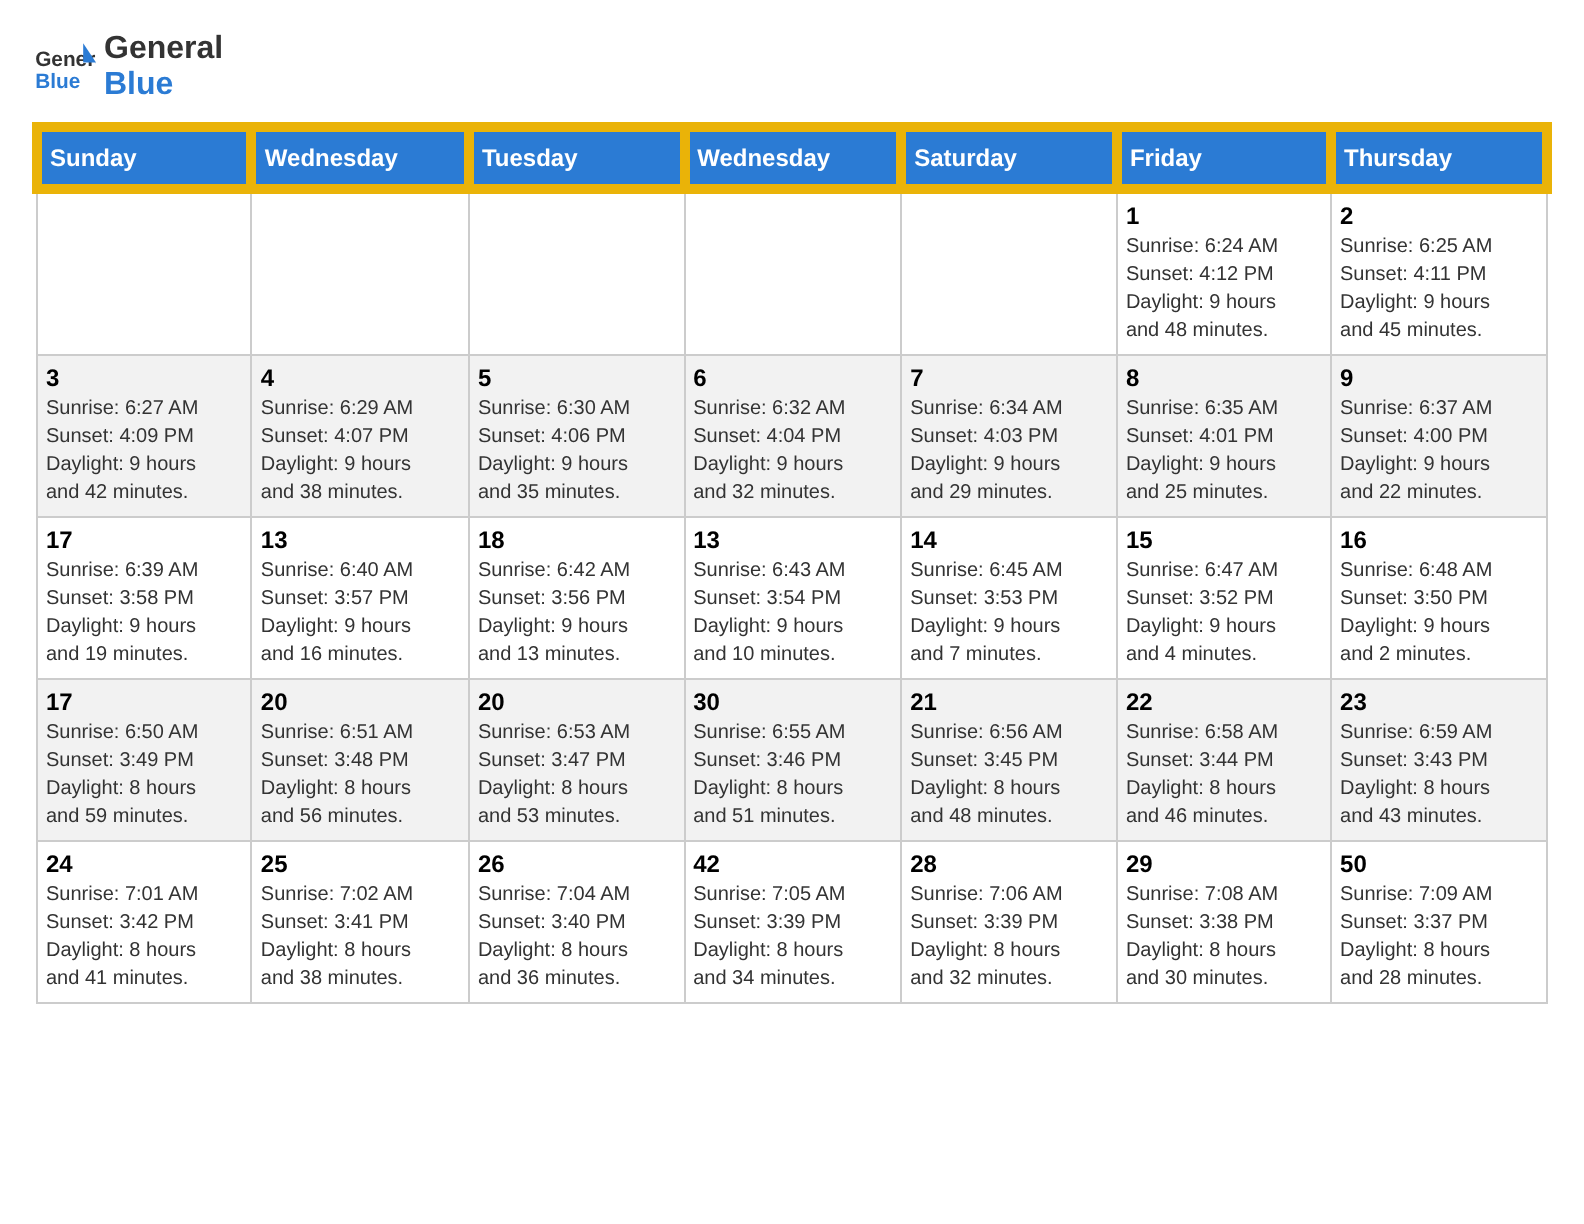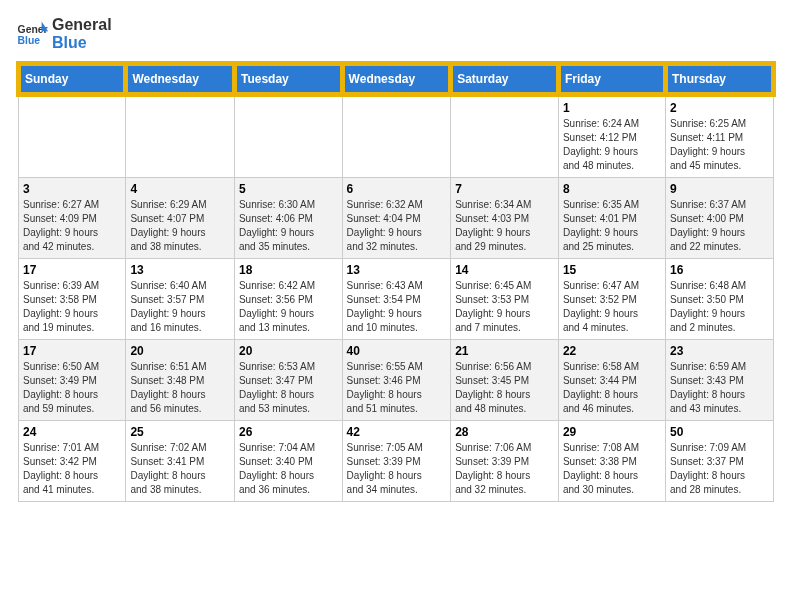--- a/index.html
+++ b/index.html
@@ -190,21 +190,21 @@
         </td>
         <td>
           <div class="day-number">20</div>
           <div class="day-info">Sunrise: 6:51 AM<br>Sunset: 3:48 PM<br>Daylight: 8 hours<br>and 56 minutes.</div>
         </td>
         <td>
           <div class="day-number">20</div>
           <div class="day-info">Sunrise: 6:53 AM<br>Sunset: 3:47 PM<br>Daylight: 8 hours<br>and 53 minutes.</div>
         </td>
         <td>
-          <div class="day-number">40</div>
+          <div class="day-number">30</div>
           <div class="day-info">Sunrise: 6:55 AM<br>Sunset: 3:46 PM<br>Daylight: 8 hours<br>and 51 minutes.</div>
         </td>
         <td>
           <div class="day-number">21</div>
           <div class="day-info">Sunrise: 6:56 AM<br>Sunset: 3:45 PM<br>Daylight: 8 hours<br>and 48 minutes.</div>
         </td>
         <td>
           <div class="day-number">22</div>
           <div class="day-info">Sunrise: 6:58 AM<br>Sunset: 3:44 PM<br>Daylight: 8 hours<br>and 46 minutes.</div>
         </td>

